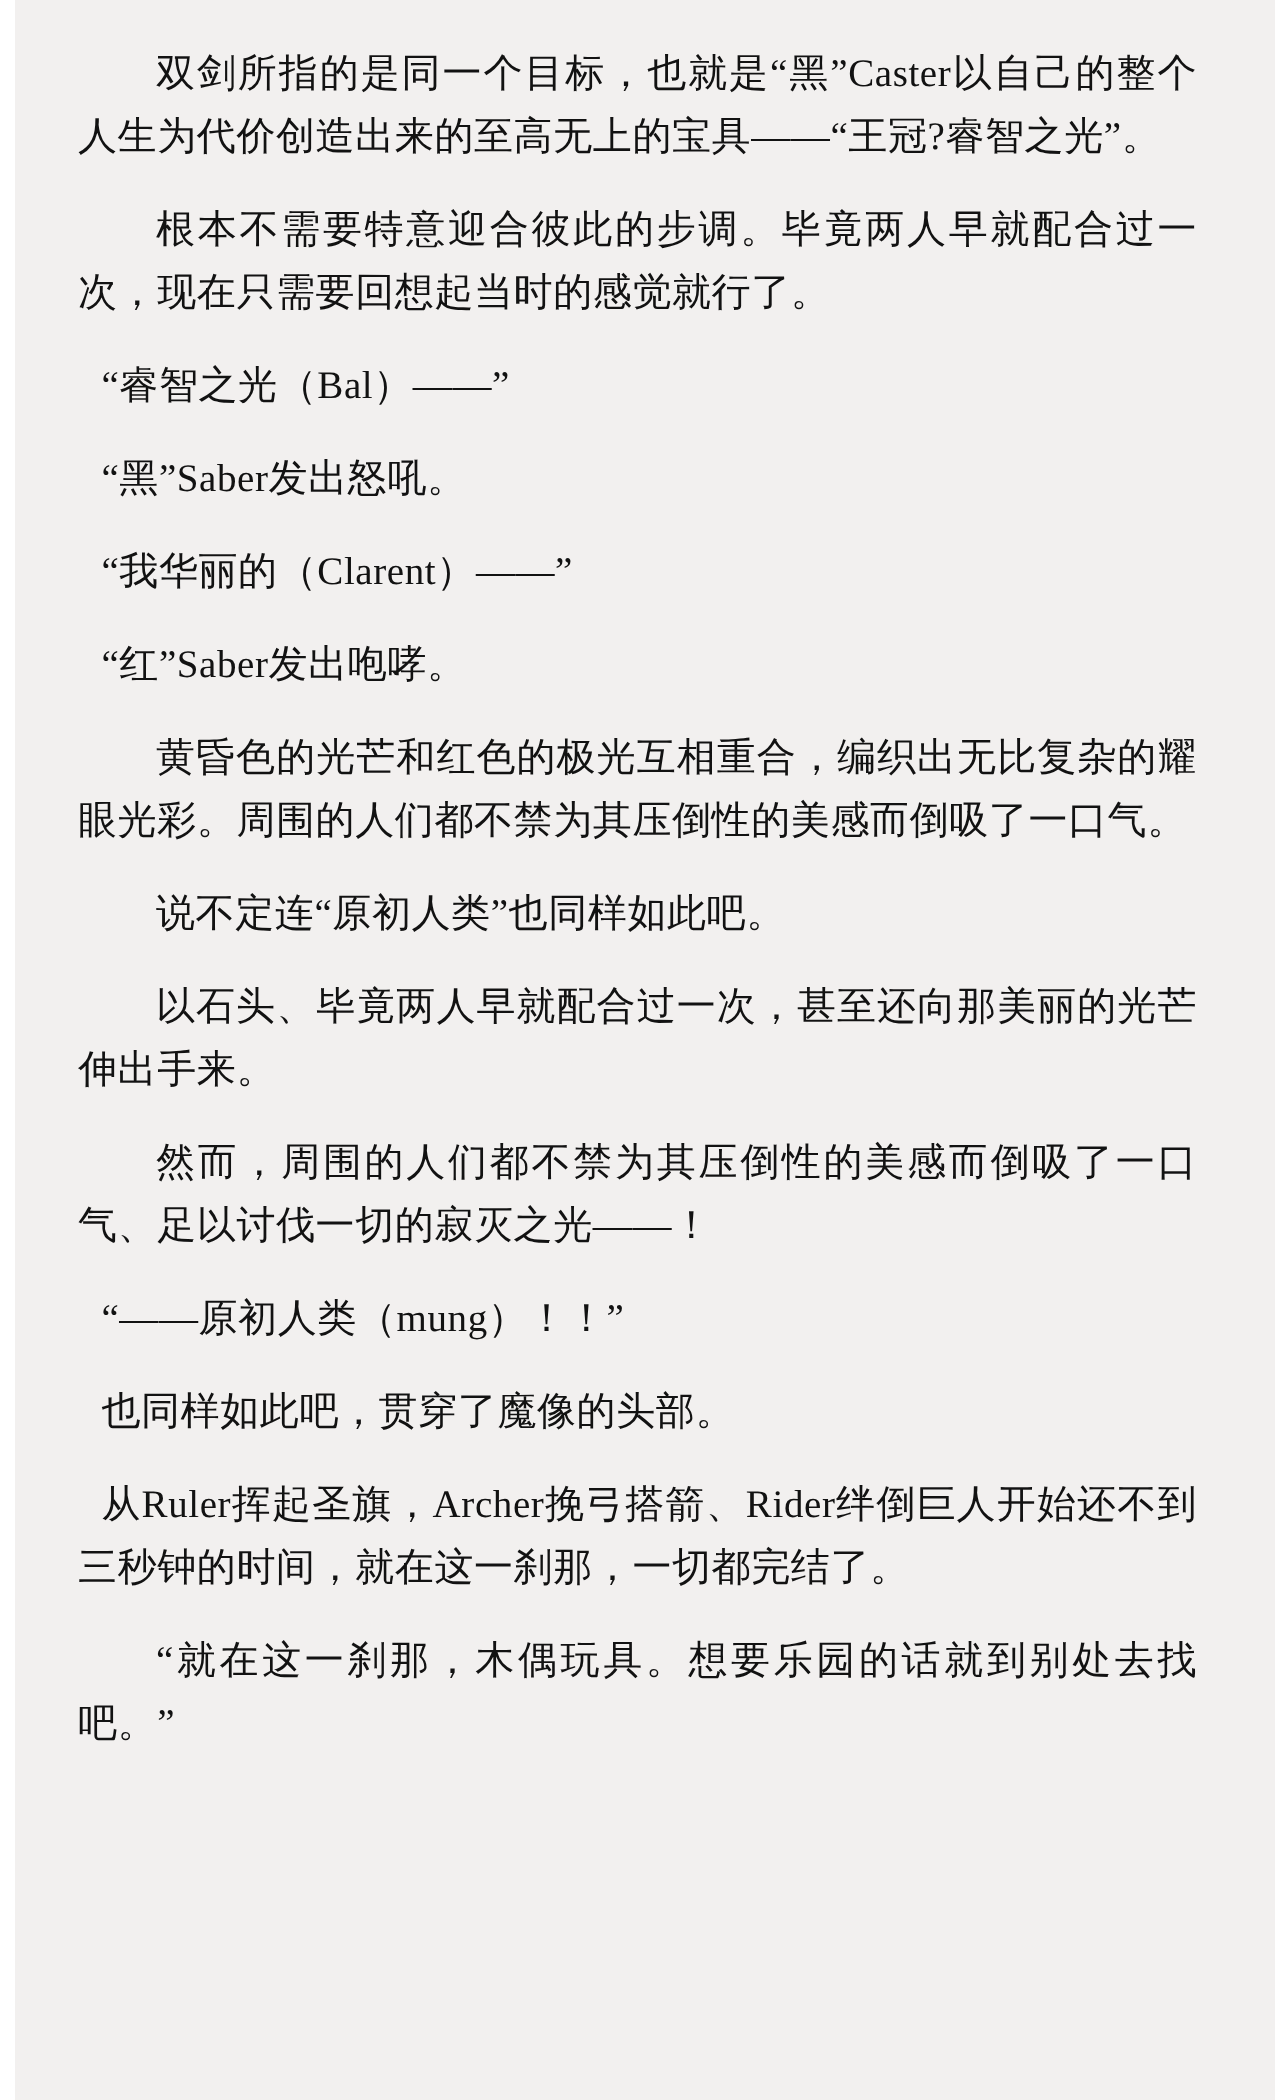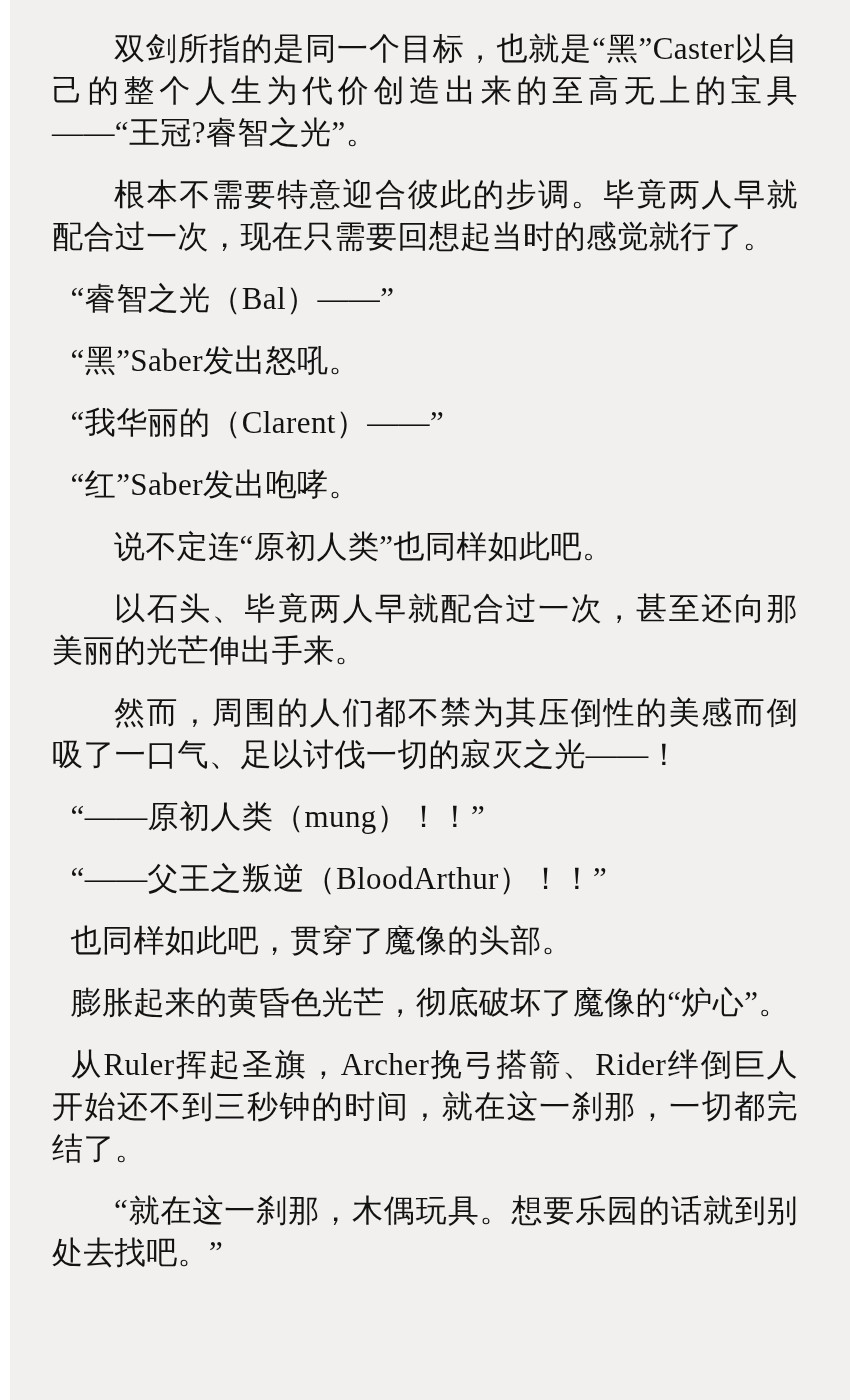--- a/index.html
+++ b/index.html
@@ -30,21 +30,21 @@
     height: 1400px;
     background: #ffffff;
   }
   .content {
     position: relative;
     width: 746px;
     margin: 0 auto;
   }
   p.para {
     margin: 0 0 20px 0;
-    font-size: 31px;
+    font-size: 26px;
     line-height: 42px;
     text-align: justify;
     text-justify: inter-ideograph;
     letter-spacing: 0.4px;
     word-break: break-all;
   }
   p.indent {
     text-indent: 2em;
   }
   p.quote {
@@ -59,23 +59,22 @@
 
 <div id="page">
   <div class="left-edge"></div>
   <div class="content">
     <p class="para indent">双剑所指的是同一个目标，也就是“黑”Caster以自己的整个人生为代价创造出来的至高无上的宝具——“王冠?睿智之光”。</p>
     <p class="para indent">根本不需要特意迎合彼此的步调。毕竟两人早就配合过一次，现在只需要回想起当时的感觉就行了。</p>
     <p class="para quote">“睿智之光（Bal）——”</p>
     <p class="para quote">“黑”Saber发出怒吼。</p>
     <p class="para quote">“我华丽的（Clarent）——”</p>
     <p class="para quote">“红”Saber发出咆哮。</p>
+    <p class="para indent">黄昏色的光芒和红色的极光互相重合，编织出无比复杂的耀眼光彩。周围的人们都不禁为其压倒性的美感而倒吸了一口气。</p>
     <p class="para indent">说不定连“原初人类”也同样如此吧。</p>
     <p class="para indent">以石头、毕竟两人早就配合过一次，甚至还向那美丽的光芒伸出手来。</p>
     <p class="para indent">然而，周围的人们都不禁为其压倒性的美感而倒吸了一口气、足以讨伐一切的寂灭之光——！</p>
     <p class="para quote">“——原初人类（mung）！！”</p>
-    <p class="para quote">“——父王之叛逆（BloodArthur）！！”</p>
     <p class="para quote">也同样如此吧，贯穿了魔像的头部。</p>
-    <p class="para quote">膨胀起来的黄昏色光芒，彻底破坏了魔像的“炉心”。</p>
     <p class="para quote">从Ruler挥起圣旗，Archer挽弓搭箭、Rider绊倒巨人开始还不到三秒钟的时间，就在这一刹那，一切都完结了。</p>
     <p class="para indent">“就在这一刹那，木偶玩具。想要乐园的话就到别处去找吧。”</p>
   </div>
 </div>
 
 </body></html>

